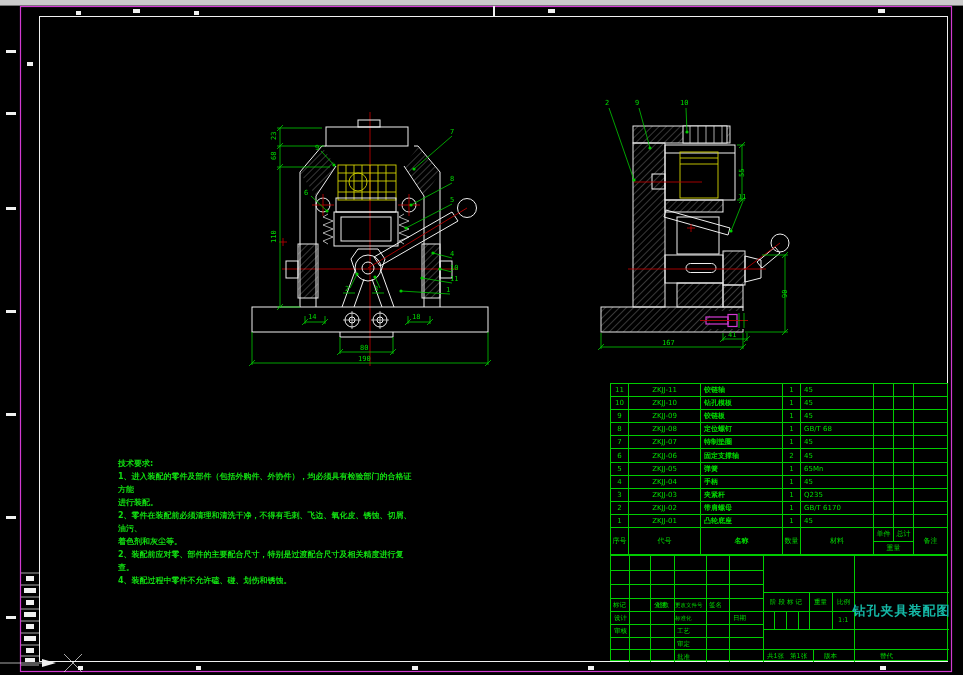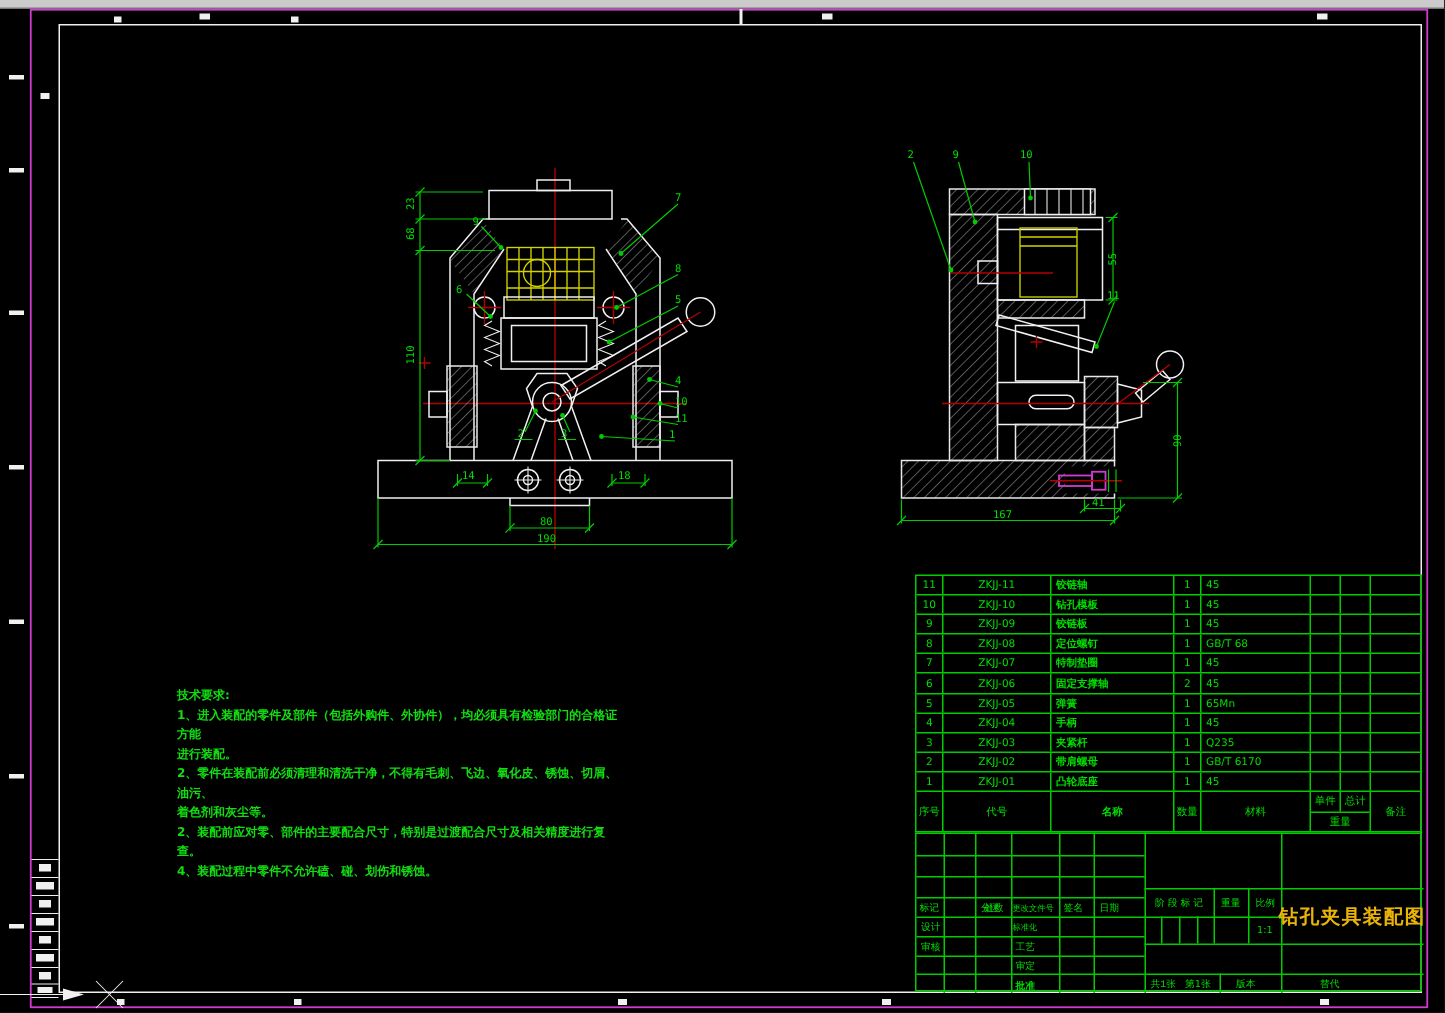--- a/index.html
+++ b/index.html
@@ -39,21 +39,21 @@
   .hdr-qty{white-space:normal;line-height:7px;text-align:left;padding:0 1px;}
   
   #tb{position:absolute;left:610px;top:555px;width:338px;height:106px;
       border:1px solid #0c0;box-sizing:border-box;color:#0d0;}
   .vl{position:absolute;width:1px;background:#0c0;}
   .hl{position:absolute;height:1px;background:#0c0;}
   .lbl{position:absolute;font-size:6.5px;white-space:nowrap;color:#0d0;}
   .lbl.sm{font-size:5.5px;}
   #tb-title{position:absolute;left:244px;top:37px;width:93px;height:35px;display:flex;
             align-items:center;justify-content:center;font-size:13px;letter-spacing:1px;
-            color:#eab308;font-weight:bold;white-space:nowrap;}
+            color:#14b8a6;font-weight:bold;white-space:nowrap;}
 </style>
 </head>
 <body>
 
 <div id="stage">
   <div id="topstrip"></div>
 
   <svg width="963" height="675" viewBox="0 0 963 675">
     <defs>
       <pattern id="hatch" width="5" height="5" patternUnits="userSpaceOnUse" patternTransform="rotate(45)">
@@ -423,27 +423,27 @@
     <div class="hl" style="left:152px;top:73px;width:186px;"></div>
     <div class="vl" style="left:243px;top:73px;height:33px;"></div>
     <div class="hl" style="left:152px;top:93px;width:186px;"></div>
     <div class="vl" style="left:202px;top:93px;height:13px;"></div>
 
     <div class="lbl" style="left:2px;top:45px;">标记</div>
     <div class="lbl" style="left:21px;top:45px;margin-left:24px;">处数</div>
     <div class="lbl" style="left:43px;top:45px;font-family:Liberation Mono, monospace;">分区</div>
     <div class="lbl sm" style="left:64px;top:46px;">更改文件号</div>
     <div class="lbl" style="left:98px;top:45px;">签名</div>
-    <div class="lbl" style="left:122px;top:45px;text-align:right;">日期</div>
+    <div class="lbl" style="left:122px;top:58px;text-align:right;">日期</div>
     <div class="lbl" style="left:3px;top:58px;">设计</div>
     <div class="lbl sm" style="left:64px;top:59px;">标准化</div>
     <div class="lbl" style="left:3px;top:71px;">审核</div>
     <div class="lbl" style="left:66px;top:71px;">工艺</div>
     <div class="lbl" style="left:66px;top:84px;">审定</div>
-    <div class="lbl" style="left:66px;top:96.5px;font-weight:bold;">批准</div>
+    <div class="lbl" style="left:66px;top:96.5px;">批准</div>
     <div class="lbl" style="left:159px;top:42px;letter-spacing:2px;">阶段标记</div>
     <div class="lbl" style="left:203px;top:42px;">重量</div>
     <div class="lbl" style="left:226px;top:42px;">比例</div>
     <div class="lbl" style="left:227px;top:60px;">1:1</div>
     <div id="tb-title">钻孔夹具装配图</div>
     <div class="lbl" style="left:156px;top:96px;font-family:Liberation Mono, monospace;">共1张</div>
     <div class="lbl" style="left:179px;top:96px;">第1张</div>
     <div class="lbl" style="left:213px;top:96px;">版本</div>
     <div class="lbl" style="left:248px;top:96px;margin-left:21px;">替代</div>
   </div>

